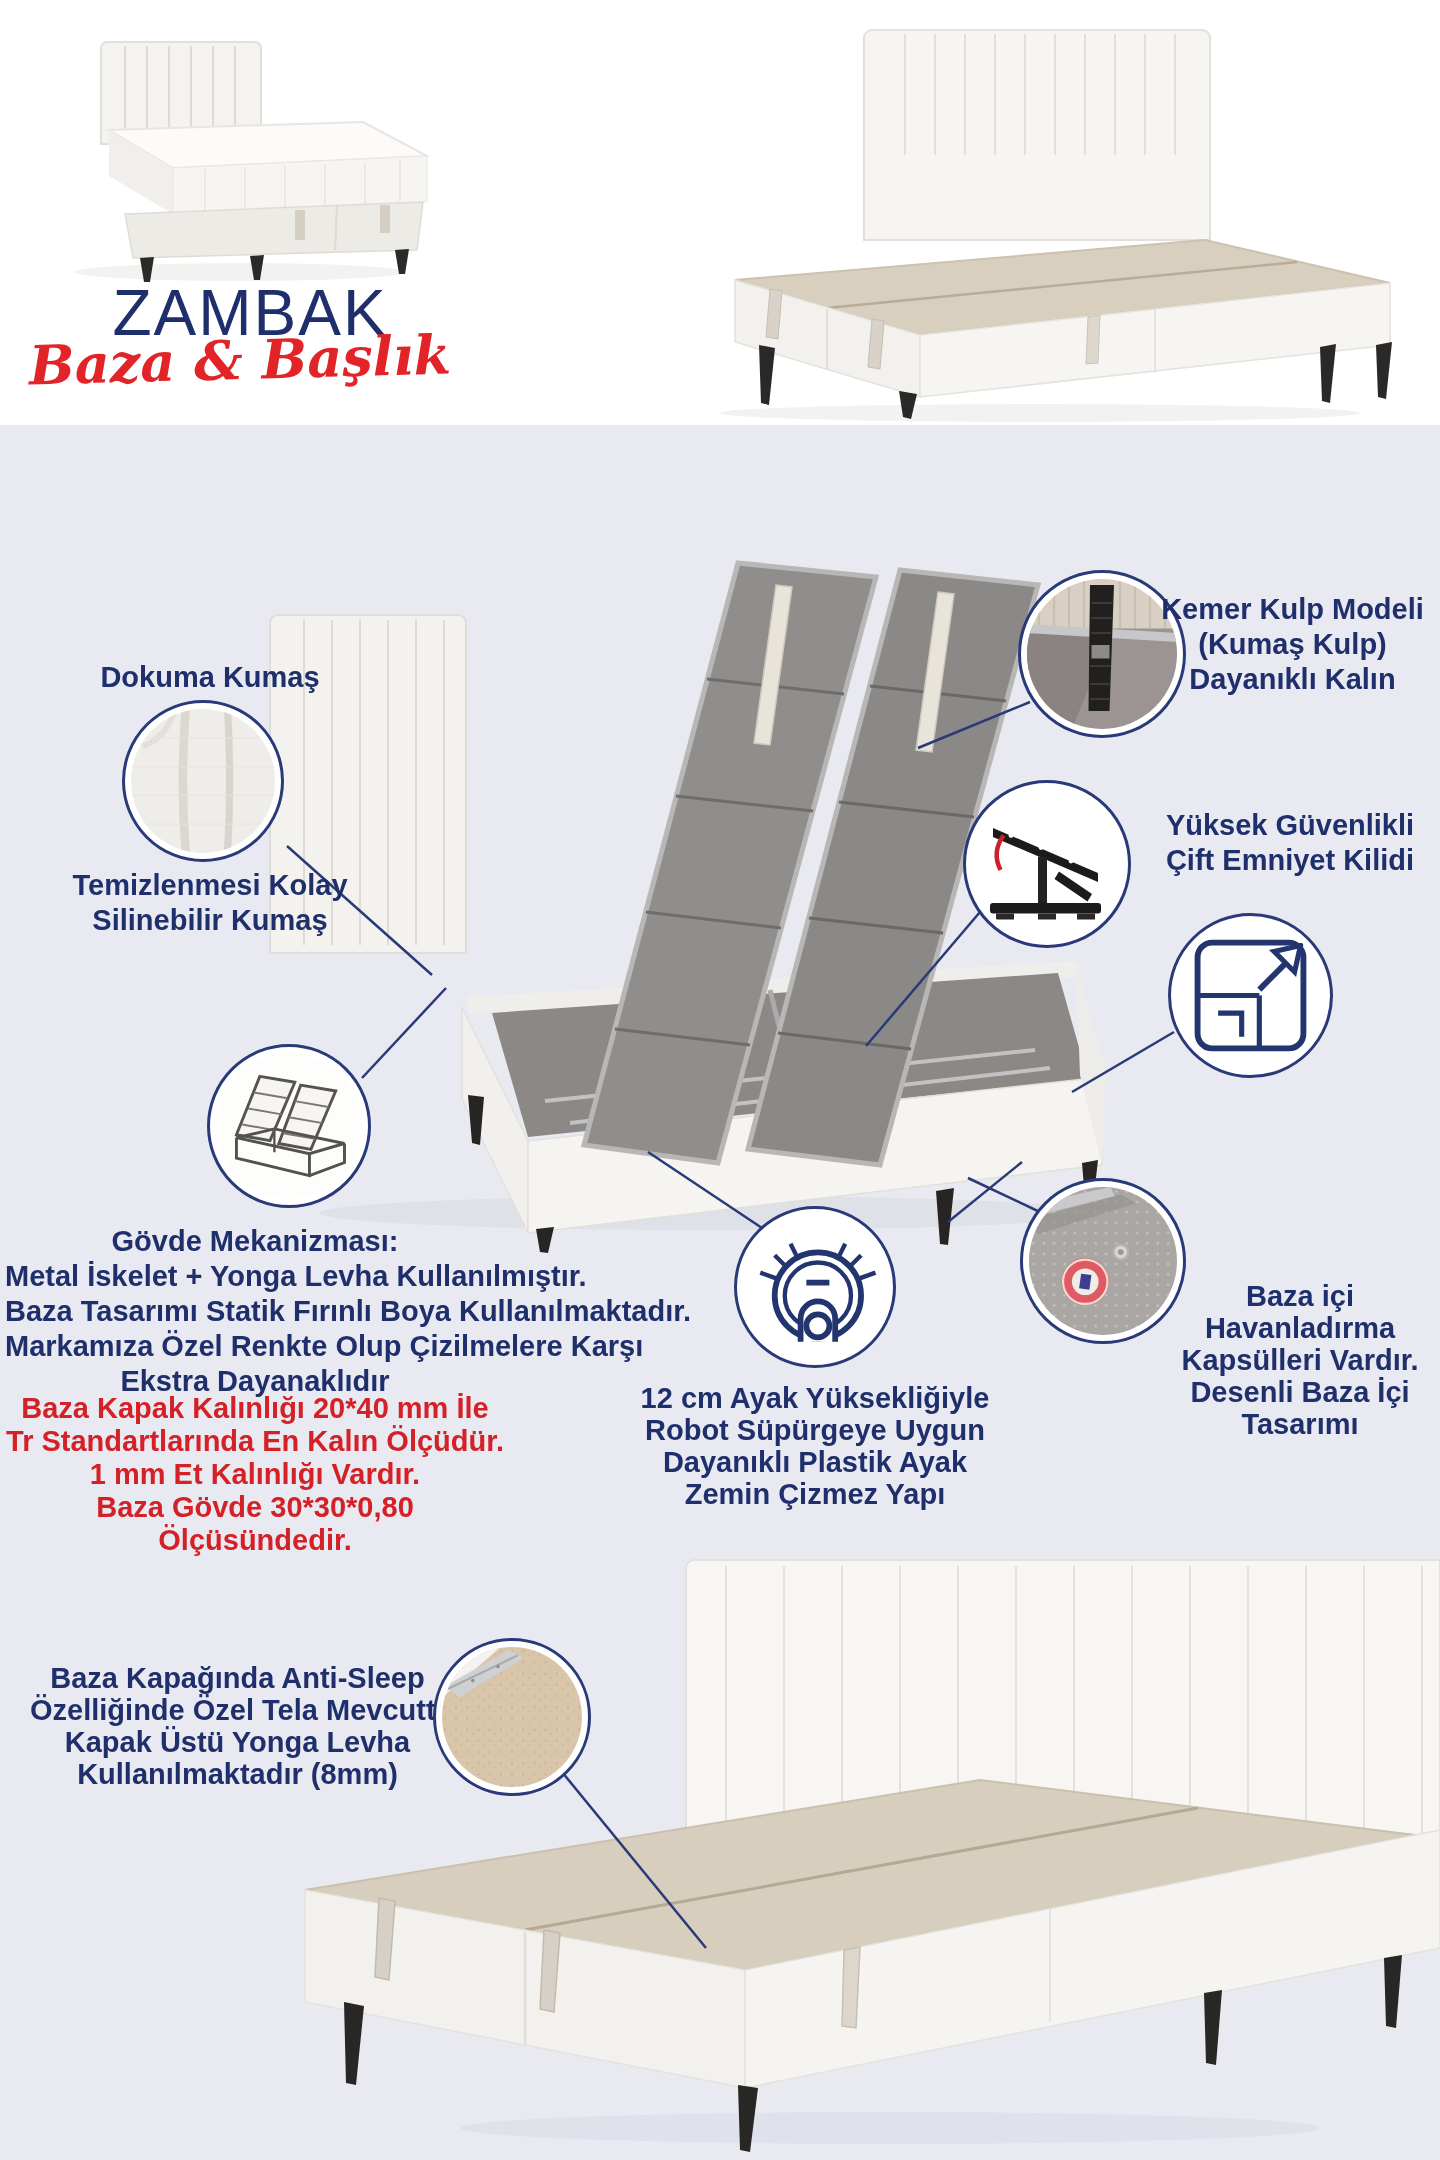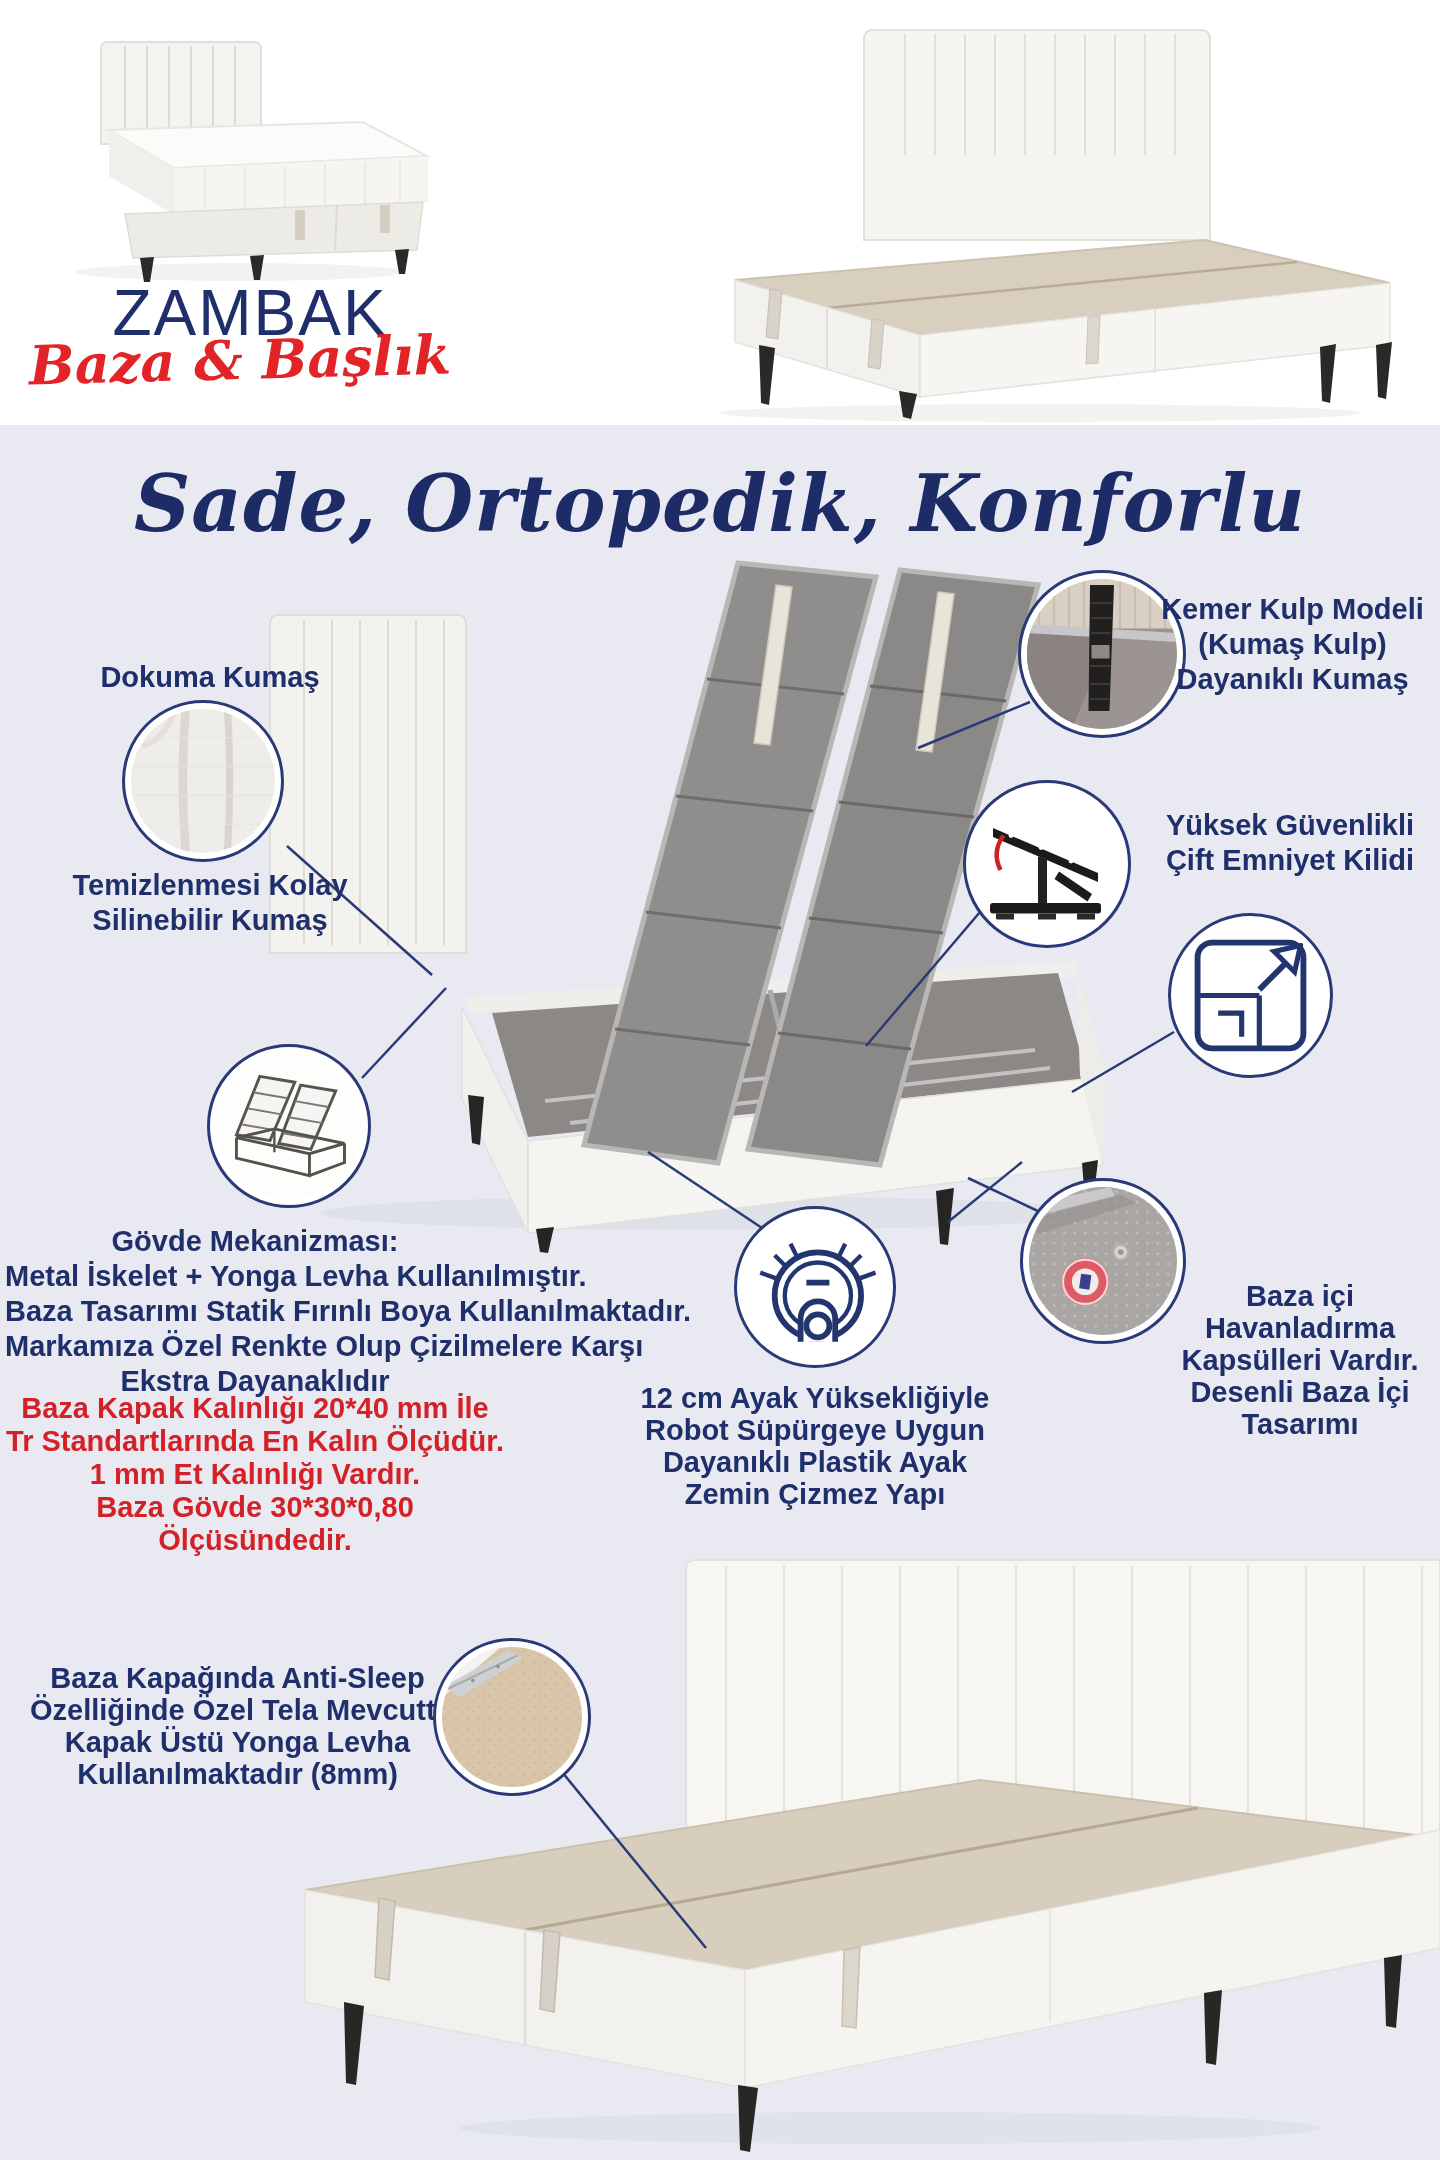--- a/index.html
+++ b/index.html
@@ -88,21 +88,20 @@
     <line x1="535" y1="305" x2="535" y2="368" stroke="#e6e4df" stroke-width="2"></line>
     <polygon points="150,284 162,286 158,334 146,332" fill="#d8d2c8" stroke="#c6bfb2" stroke-width="1"></polygon>
     <polygon points="252,314 264,316 260,364 248,362" fill="#d8d2c8" stroke="#c6bfb2" stroke-width="1"></polygon>
     <polygon points="468,312 480,310 478,358 466,359" fill="#ddd7cd" stroke="#cbc4b7" stroke-width="1"></polygon>
     <polygon points="139,340 155,343 149,400 141,398" fill="#2a2927"></polygon>
     <polygon points="279,386 297,389 291,414 283,412" fill="#2a2927"></polygon>
     <polygon points="700,342 716,339 710,398 702,396" fill="#2a2927"></polygon>
     <polygon points="756,340 772,337 766,394 758,392" fill="#2a2927"></polygon>
   </svg>
 
-  <div class="abs headline" style="left:0;top:458px;">Sade, Ortopedik, Konforlu</div>
 
   <svg class="abs" style="left:240px;top:545px;" width="900" height="710" viewBox="0 0 900 710">
     <ellipse cx="470" cy="668" rx="390" ry="17" fill="#dfe1e8"></ellipse>
     <path d="M38,70 h180 a8,8 0 0 1 8,8 v330 h-196 v-330 a8,8 0 0 1 8,-8 z" fill="#f3f2ef" stroke="#dfddd8" stroke-width="2"></path>
     <g stroke="#deDBD5" stroke-width="2">
       <line x1="64" y1="75" x2="64" y2="400"></line>
         <line x1="92" y1="75" x2="92" y2="400"></line>
       <line x1="120" y1="75" x2="120" y2="400"></line>
         <line x1="148" y1="75" x2="148" y2="400"></line>
       <line x1="176" y1="75" x2="176" y2="400"></line>
@@ -249,21 +248,21 @@
             <line x1="42" y1="80" x2="55" y2="80"></line>
         </g>
         <rect x="43" y="44" width="12" height="9" fill="#8d8a85"></rect>
       </svg>
     </div>
   </div>
 
   <div class="abs co" style="left:1145px;top:592px;width:295px;">
     <div class="ln">Kemer Kulp Modeli</div>
     <div class="ln">(Kumaş Kulp)</div>
-    <div class="ln">Dayanıklı Kumaş</div>
+    <div class="ln">Dayanıklı Kalın</div>
   </div>
 
   <div class="bubble" style="left:963px;top:780px;width:168px;height:168px;">
     <div class="ph">
       <svg viewBox="0 0 100 100">
         <rect width="100" height="100" fill="#ffffff"></rect>
         <polygon points="14,26 84,56 84,62 14,32" fill="#1c1b1a"></polygon>
         <circle cx="26" cy="31" r="1.6" fill="#fff"></circle>
           <circle cx="46" cy="39" r="1.6" fill="#fff"></circle>
         <circle cx="66" cy="48" r="1.6" fill="#fff"></circle>

